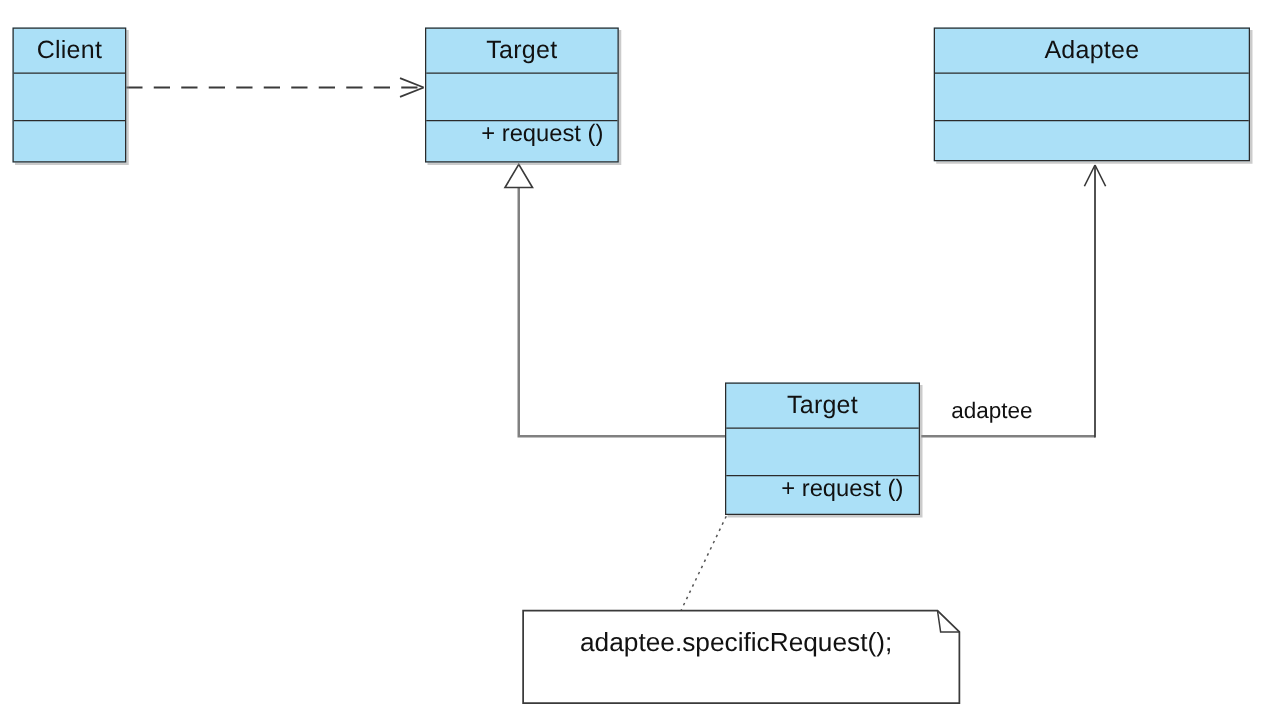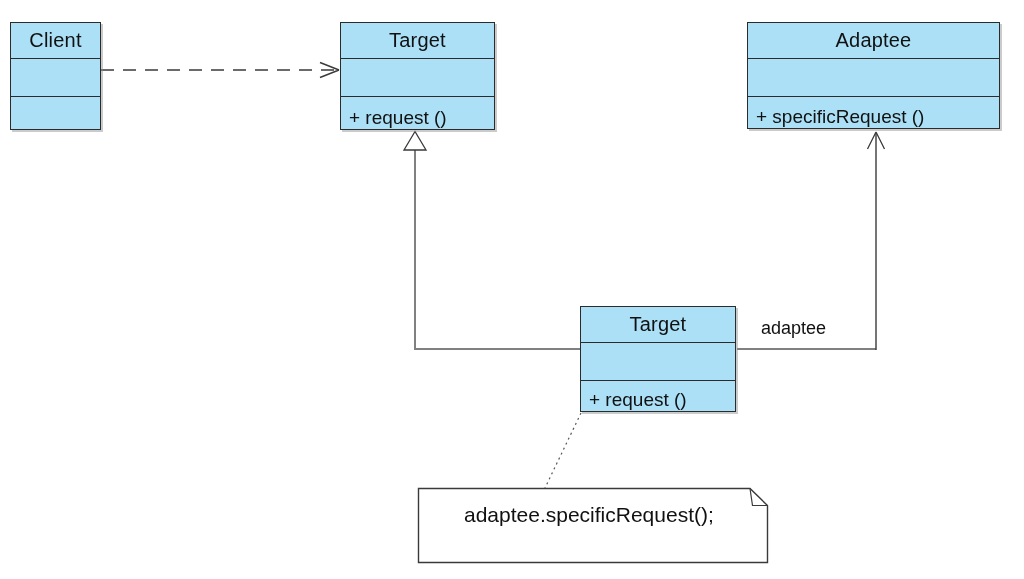--- a/index.html
+++ b/index.html
@@ -14,21 +14,21 @@
     display:flex;flex-direction:column;
   }
   .uml-title{
     height:35px;border-bottom:1.5px solid #2b2b2b;display:flex;align-items:center;justify-content:center;
     font-size:20px;letter-spacing:.2px;
   }
   .uml-attrs{
     height:37px;border-bottom:1.5px solid #2b2b2b;
   }
   .uml-methods{
-    flex:1;display:flex;align-items:flex-end;padding-left:8px;font-size:19px;white-space:nowrap;
+    flex:1;display:flex;align-items:flex-start;padding-left:8px;font-size:19px;white-space:nowrap;margin-left:36px;
   }
   #class-client{left:10px;top:22px;width:91px;height:108px;}
   #class-target{left:340px;top:22px;width:155px;height:108px;}
   #class-adaptee{left:747px;top:22px;width:253px;height:107px;}
   #class-adapter{left:580px;top:306px;width:156px;height:106px;}
   .edge-label{
     position:absolute;font-size:18px;white-space:nowrap;
   }
   #label-adaptee{left:761px;top:318px;}
   #note-text{
@@ -80,23 +80,20 @@
     <div class="uml-title">Target</div>
     <div class="uml-attrs"></div>
     <div class="uml-methods">
       <span>+ request ()</span>
     </div>
   </div>
 
   <div class="uml-class" id="class-adaptee">
     <div class="uml-title">Adaptee</div>
     <div class="uml-attrs"></div>
-    <div class="uml-methods">
-      <span>+ specificRequest ()</span>
-    </div>
   </div>
 
   <div class="uml-class" id="class-adapter">
     <div class="uml-title">Target</div>
     <div class="uml-attrs"></div>
     <div class="uml-methods">
       <span>+ request ()</span>
     </div>
   </div>
 

